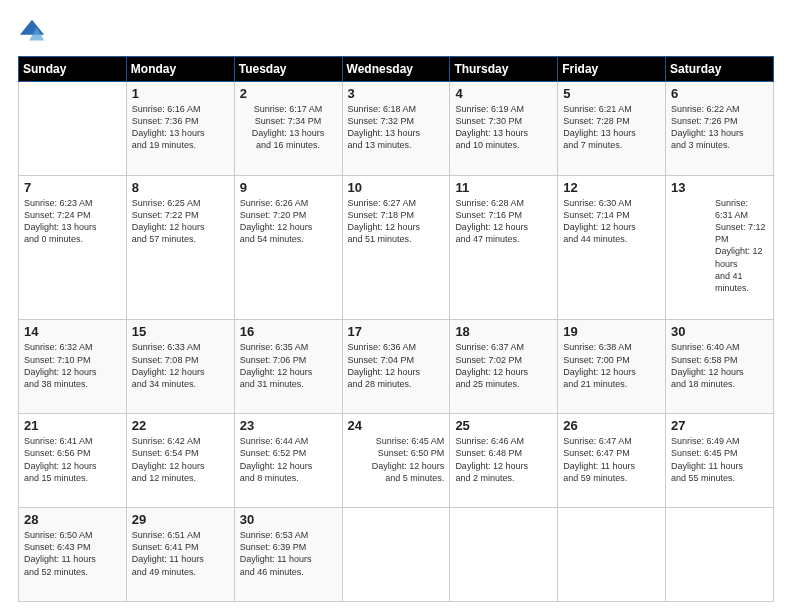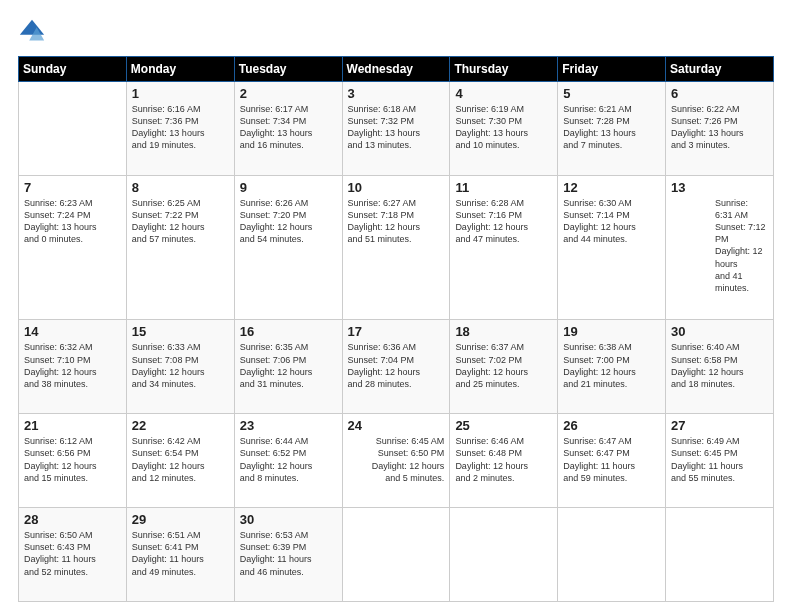--- a/index.html
+++ b/index.html
@@ -134,21 +134,21 @@
           <td class="empty-cell"></td>
           <td>
             <span class="day-number">1</span>
             <div class="day-info" style="white-space: pre-line;">Sunrise: 6:16 AM
 Sunset: 7:36 PM
 Daylight: 13 hours
 and 19 minutes.</div>
           </td>
           <td>
             <span class="day-number">2</span>
-            <div class="day-info" style="white-space: pre-line;">Sunrise: 6:17 AM
+            <div class="day-info" style="white-space: pre-line; text-align: center;">Sunrise: 6:17 AM
 Sunset: 7:34 PM
 Daylight: 13 hours
 and 16 minutes.</div>
           </td>
           <td>
             <span class="day-number">3</span>
             <div class="day-info" style="white-space: pre-line;">Sunrise: 6:18 AM
 Sunset: 7:32 PM
 Daylight: 13 hours
 and 13 minutes.</div>
@@ -273,21 +273,21 @@
             <span class="day-number">30</span>
             <div class="day-info" style="white-space: pre-line;">Sunrise: 6:40 AM
 Sunset: 6:58 PM
 Daylight: 12 hours
 and 18 minutes.</div>
           </td>
         </tr>
         <tr>
           <td>
             <span class="day-number">21</span>
-            <div class="day-info" style="white-space: pre-line;">Sunrise: 6:12 AM
+            <div class="day-info" style="white-space: pre-line;">Sunrise: 6:41 AM
 Sunset: 6:56 PM
 Daylight: 12 hours
 and 15 minutes.</div>
           </td>
           <td>
             <span class="day-number">22</span>
             <div class="day-info" style="white-space: pre-line;">Sunrise: 6:42 AM
 Sunset: 6:54 PM
 Daylight: 12 hours
 and 12 minutes.</div>

